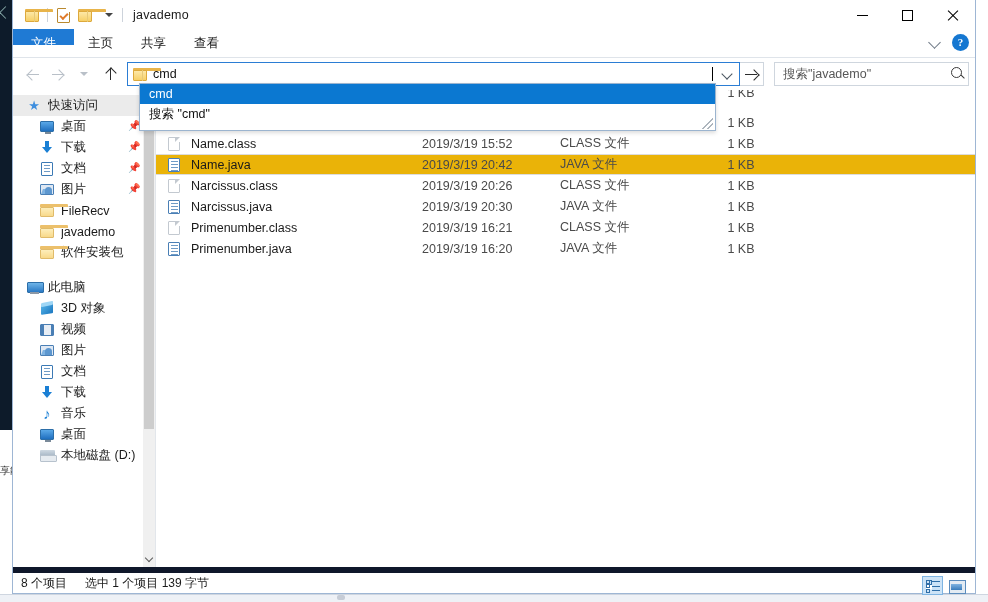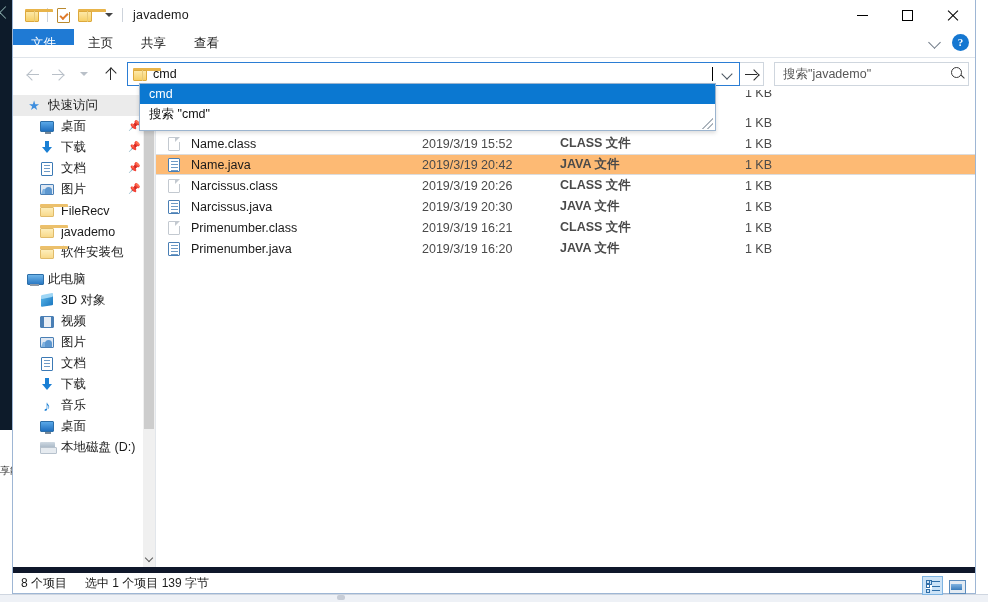--- a/index.html
+++ b/index.html
@@ -420,26 +420,26 @@
 
   
   .content {
     flex: 1; background: #fff; position: relative; overflow: hidden;
   }
   .filelist { position: absolute; left: 0; top: 0; right: 0; }
   .frow {
     height: 21px; display: flex; align-items: center; font-size: 12.5px;
     color: #1a1a1a; cursor: default; position: relative;
   }
-  .frow.selected { background: #fdba74; border-top:1px solid #dcdcdc; border-bottom:1px solid #dcdcdc; }
+  .frow.selected { background: #eab308; border-top:1px solid #dcdcdc; border-bottom:1px solid #dcdcdc; }
   .fc-name { width: 266px; display: flex; align-items: flex-end; padding-left: 12px; }
   .fc-name .fico { width: 16px; margin-right: 7px; flex: 0 0 16px; display:flex; align-items:center; }
   .fc-date { width: 138px; color: #4a4a4a; }
-  .fc-type { width: 150px; color: #4a4a4a; font-weight: bold; }
-  .fc-size { width: 70px; text-align: right; color: #4a4a4a; padding-right: 8px; }
+  .fc-type { width: 150px; color: #4a4a4a; }
+  .fc-size { width: 70px; text-align: center; color: #4a4a4a; padding-right: 8px; }
 
   .file-java {
     width: 12px; height: 14px; background: #fff; border: 1.2px solid #4a7fb5;
     border-radius: 1px; position: relative;
   }
   .file-java::before {
     content:""; position:absolute; left:1.5px; top:2px; width:7px; height:1px;
     background:#6f9bc6; box-shadow: 0 3px 0 #6f9bc6, 0 6px 0 #6f9bc6, 0 9px 0 #6f9bc6;
   }
   .file-class {
@@ -655,21 +655,21 @@
             <span class="ico">
                 <span class="ic-folder">
                   <i class="tab"></i>
                   <i class="body"></i>
                 </span>
               </span>
             <span class="lbl">软件安装包</span>
           </div>
 
 
-          <div class="sb-row indent-0" style="margin-top:6px">
+          <div class="sb-row indent-0" style="margin-top:14px">
             <span class="ico">
                 <span class="ic-pc"></span>
               </span>
             <span class="lbl">此电脑</span>
           </div>
 
           <div class="sb-row indent-1">
             <span class="ico">
                 <span class="ic-3d"></span>
               </span>

